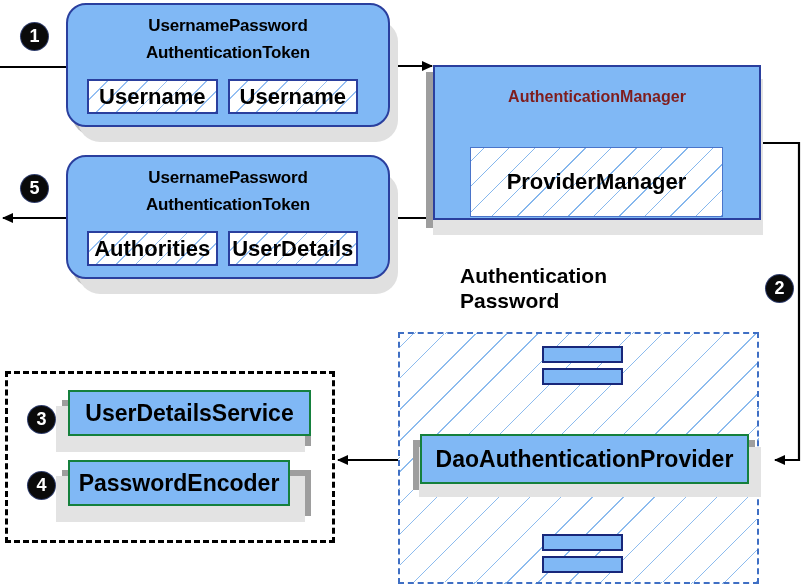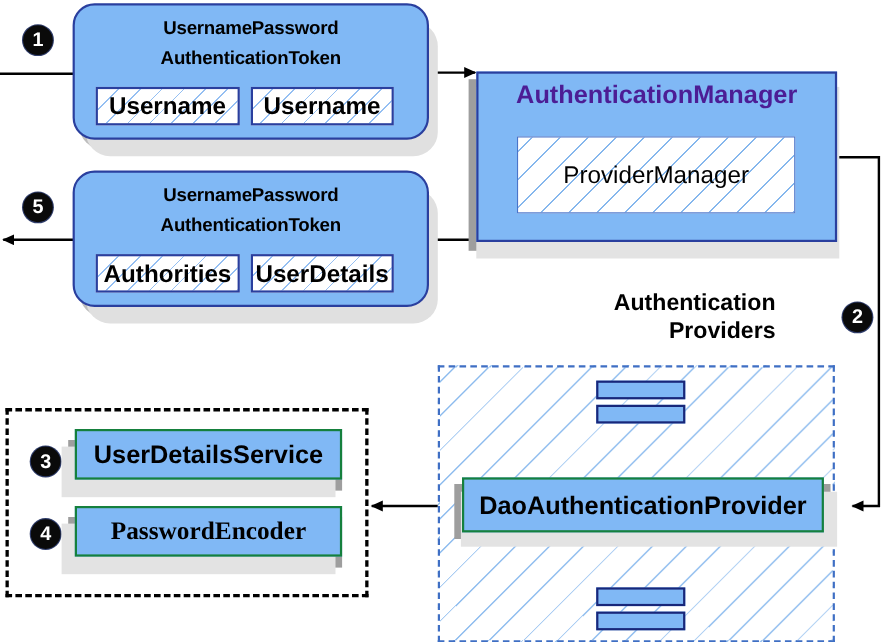--- a/index.html
+++ b/index.html
@@ -87,42 +87,43 @@
   }
   .sq-box {
     position: absolute;
     background: #80b8f5;
     border: 2px solid #2a3f9e;
     box-sizing: border-box;
   }
   .sq-title {
     text-align: center;
     font-weight: bold;
-    font-size: 23px;
-    color: #4c1d95;
-    padding-top: 6px;
+    font-size: 16px;
+    color: #7f1d1d;
+    padding-top: 21px;
   }
   .inner-hatch {
     position: absolute;
     border: 1px solid #4a74c9;
     background-color: #ffffff;
     background-image: repeating-linear-gradient(
       -45deg,
       rgba(120,175,235,0.9) 0px,
       rgba(120,175,235,0.9) 1px,
       rgba(255,255,255,0) 1px,
       rgba(255,255,255,0) 18px
     );
     box-sizing: border-box;
     display: flex;
     align-items: center;
     justify-content: center;
-    font-weight: normal;
+    font-weight: bold;
     font-size: 22px;
     color: #000;
+    margin-top: 23px;
   }
   
   .dashed-region {
     position: absolute;
     box-sizing: border-box;
   }
   .dashed-blue {
     border: 2px dashed #3f6fc4;
     background-color: #ffffff;
     background-image: repeating-linear-gradient(
@@ -160,21 +161,21 @@
   }
   .bar {
     position: absolute;
     background: #80b8f5;
     border: 2px solid #18277a;
     box-sizing: border-box;
   }
   
   .group-label {
     position: absolute;
-    text-align: right;
+    text-align: left;
     font-weight: bold;
     font-size: 21px;
     line-height: 25px;
     color: #000;
   }
   
   .badge {
     position: absolute;
     width: 27px;
     height: 27px;
@@ -252,21 +253,21 @@
       <div>AuthenticationToken</div>
     </div>
     <div class="token-fields">
       <div class="field-box">Authorities</div>
       <div class="field-box">UserDetails</div>
     </div>
   </div>
 
   <div class="group-label" style="left:460px; top:263px; width:245px;">
     <div>Authentication</div>
-    <div>Providers</div>
+    <div>Password</div>
   </div>
 
   <div class="badge" style="left:766px; top:275px;">2</div>
 
   <div class="dashed-region dashed-blue" style="left:398px; top:332px; width:361px; height:252px;"></div>
 
   <div class="bar" style="left:542px; top:346px; width:81px; height:17px;"></div>
   <div class="bar" style="left:542px; top:368px; width:81px; height:17px;"></div>
 
   <div class="plain-shadow" style="left:413px; top:440px; width:342px; height:50px;"></div>
@@ -281,15 +282,15 @@
   <div class="badge" style="left:28px; top:406px;">3</div>
 
   <div class="plain-shadow" style="left:62px; top:400px; width:249px; height:46px;"></div>
   <div class="plain-shadow lite" style="left:56px; top:406px; width:249px; height:46px;"></div>
   <div class="plain-box" style="left:68px; top:390px; width:243px; height:46px;">UserDetailsService</div>
 
   <div class="badge" style="left:28px; top:472px;">4</div>
 
   <div class="plain-shadow" style="left:62px; top:470px; width:249px; height:46px;"></div>
   <div class="plain-shadow lite" style="left:56px; top:476px; width:249px; height:46px;"></div>
-  <div class="plain-box" style="left:68px; top:460px; width:243px; height:46px;font-family:Liberation Serif, serif;">PasswordEncoder</div>
+  <div class="plain-box" style="left:68px; top:460px; width:222px; height:46px;">PasswordEncoder</div>
 
 </div>
 
 </body></html>

